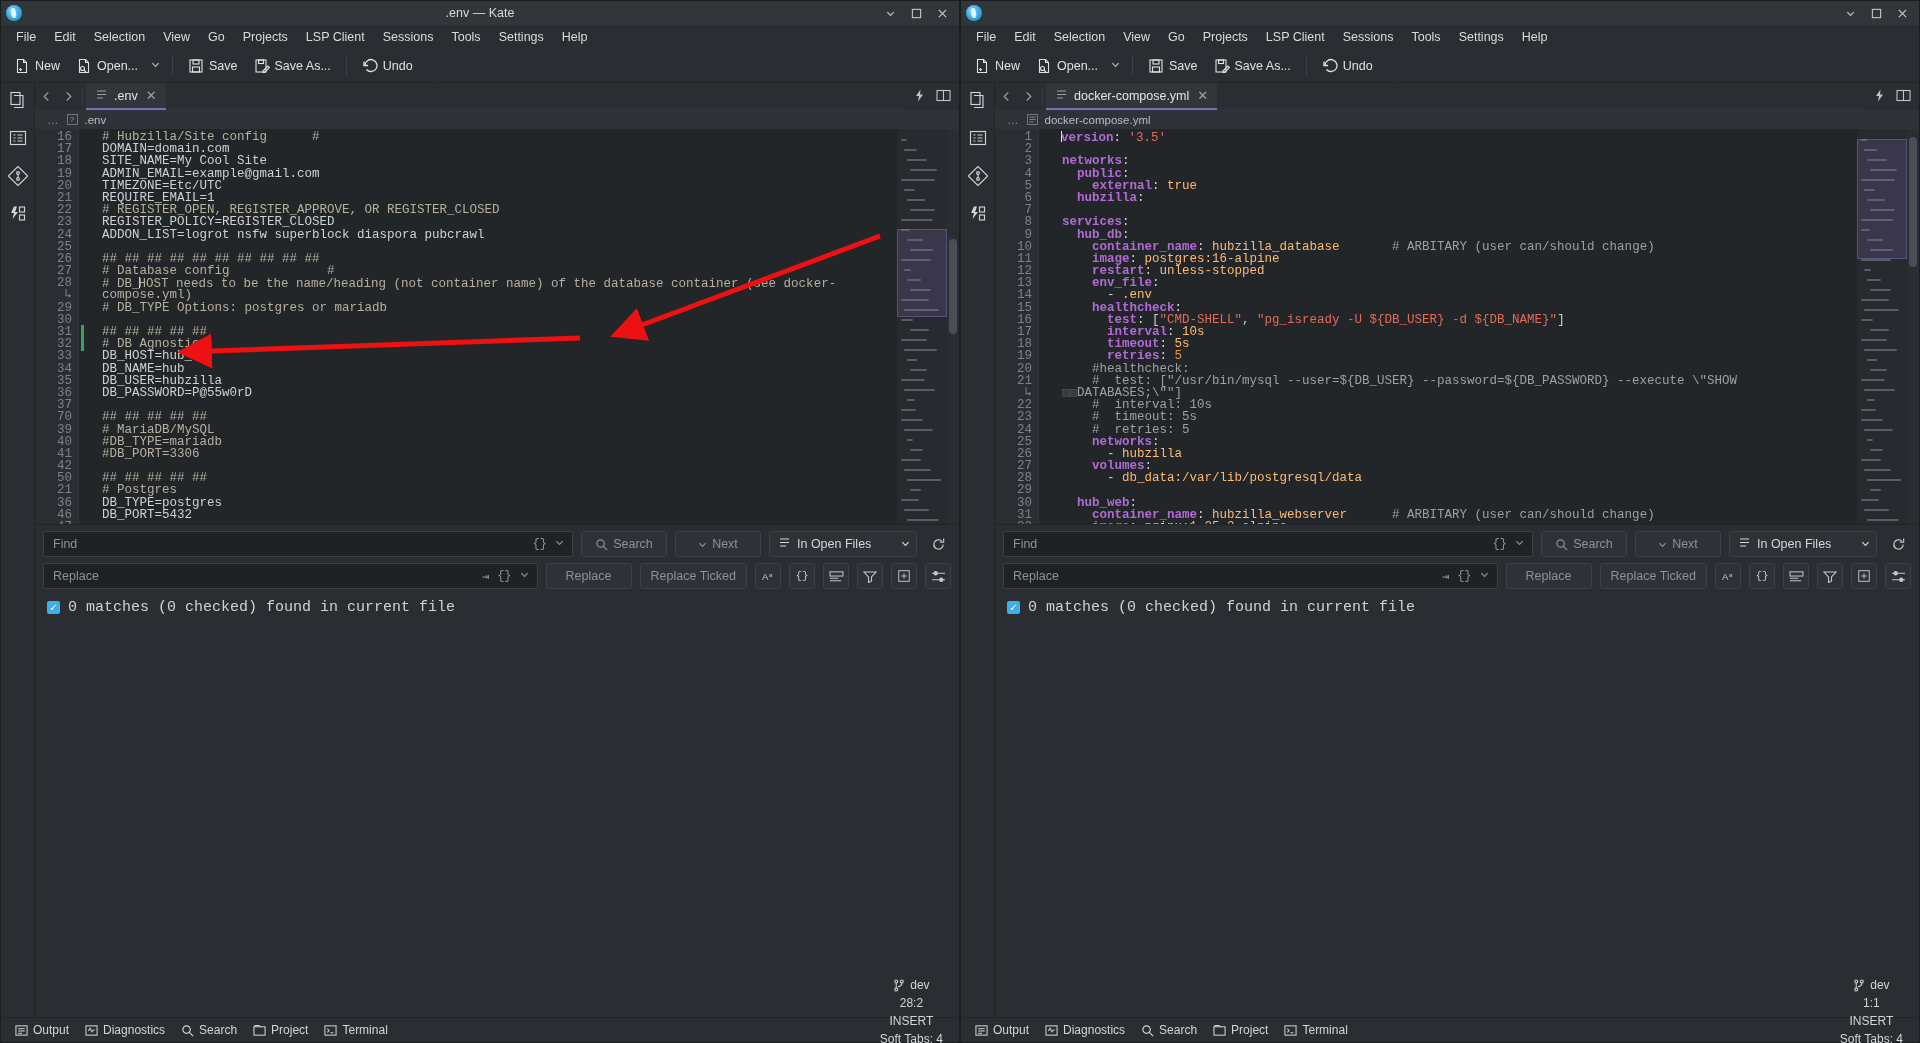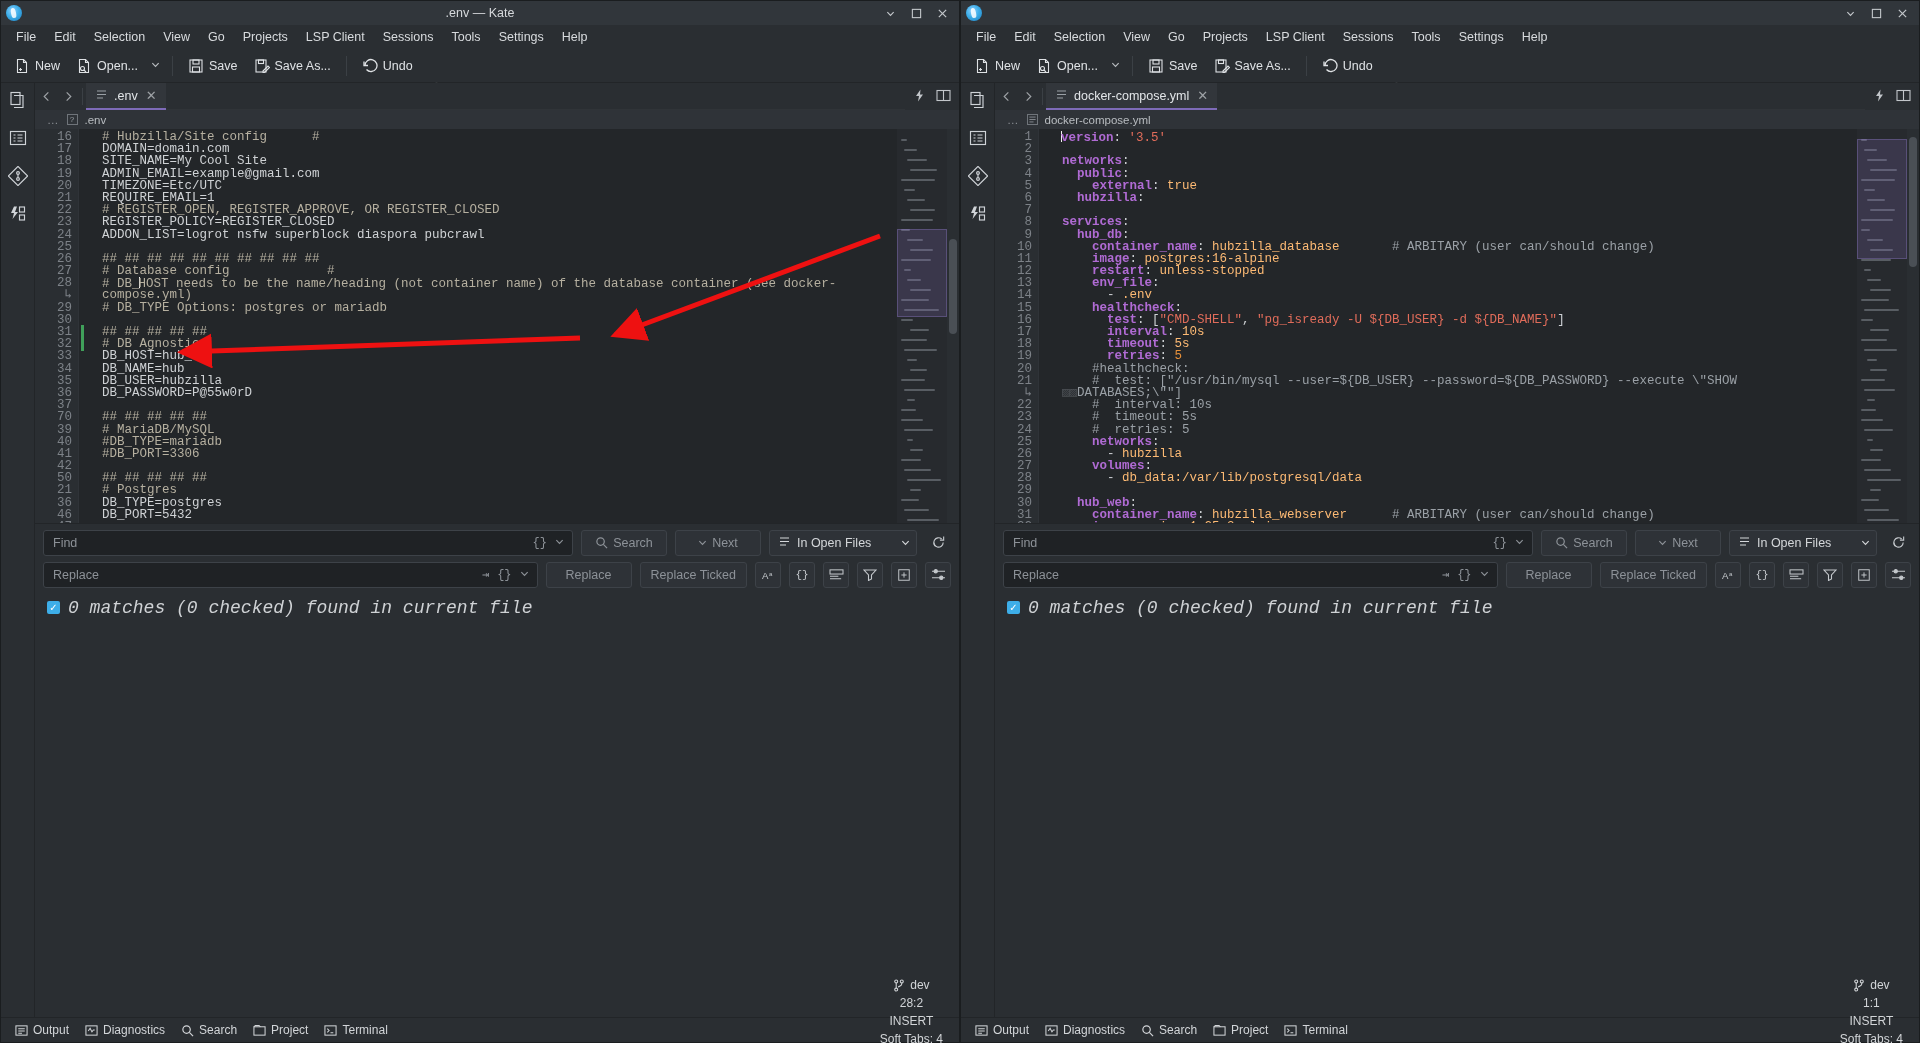--- a/index.html
+++ b/index.html
@@ -166,21 +166,21 @@
   .iconbtn {
     width: 26px; height: 26px; border: 1px solid #3d4248; border-radius: 3px; background: #2e3237;
     display: flex; align-items: center; justify-content: center; color: #c4c8cc; font-size: 12px;
   }
   .iconbtn.flat { border-color: transparent; background: transparent; }
   .statusline { display: flex; align-items: center; gap: 8px; padding: 4px 2px 2px 4px; }
   .chk {
     width: 13px; height: 13px; border-radius: 2px; background: #3daee9;
     display: flex; align-items: center; justify-content: center; color: #fff; font-size: 10px;
   }
-  .statusline .txt { color: #cfd2d5; font-size: 18px; font-style: italic; font-family: "Liberation Mono", monospace; }
+  .statusline .txt { color: #cfd2d5; font-size: 15px; font-family: "Liberation Mono", monospace; }
 
   .filler { flex: 1; background: #2a2e32; }
 
   
   .statusbar {
     height: 25px; background: #2a2e32; display: flex; align-items: center;
     font-size: 12px; color: #d2d5d8; flex: none; border-top: 1px solid #222528;
     padding: 0 6px;
   }
   .sb-item { display: flex; align-items: center; gap: 5px; padding: 2px 8px; white-space: nowrap; }

